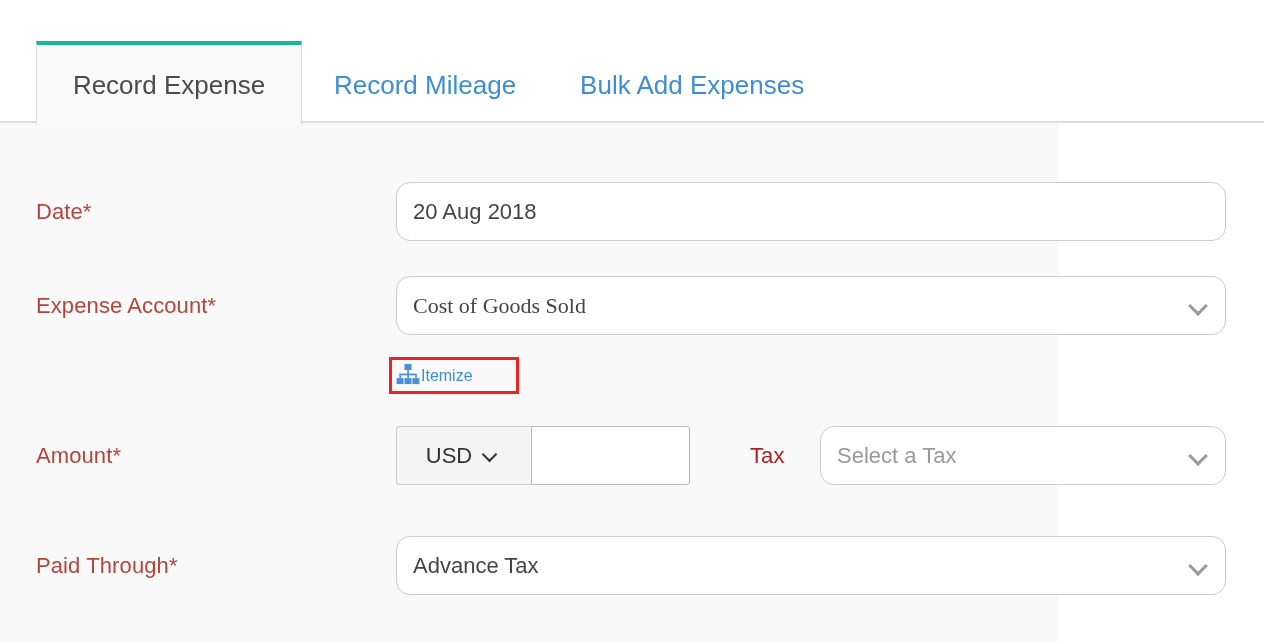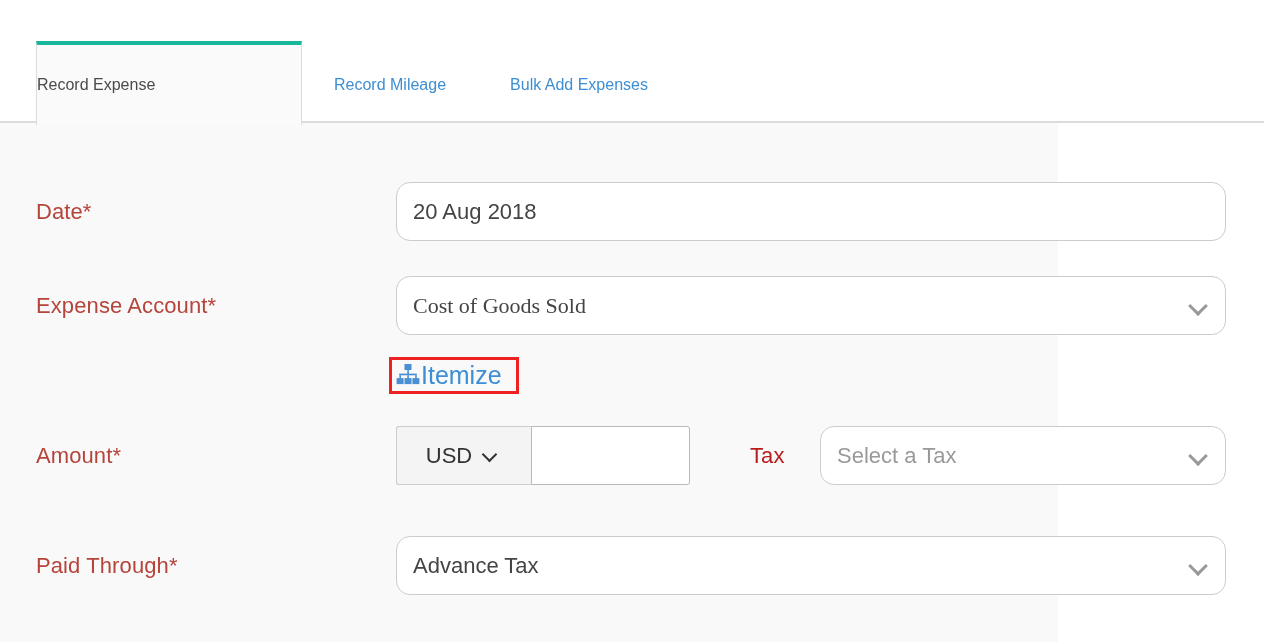--- a/index.html
+++ b/index.html
@@ -38,23 +38,23 @@
     left: 36px;
     top: 41px;
     height: 82px;
     display: flex;
     align-items: stretch;
   }
 
   .tab {
     display: flex;
     align-items: center;
-    justify-content: flex-start;
-    box-sizing: border-box;
-    font-size: 16px;
+    justify-content: center;
+    box-sizing: border-box;
+    font-size: 26px;
     white-space: nowrap;
     cursor: pointer;
   }
 
   .tab.active {
     width: 266px;
     height: 84px;
     background: #fafafa;
     border-left: 1px solid #dcdcdc;
     border-right: 1px solid #dcdcdc;
@@ -152,21 +152,21 @@
     position: absolute;
     box-sizing: border-box;
     border: 3px solid #ee2222;
     display: flex;
     align-items: center;
     padding: 2px 4px;
     background: transparent;
     cursor: pointer;
   }
   .itemize-label {
-    font-size: 25px;
+    font-size: 16px;
     color: #3d8ed4;
     white-space: nowrap;
     line-height: 1;
   }
   .sitemap-icon {
     flex: 0 0 auto;
     margin-right: 1px;
   }
 
   

